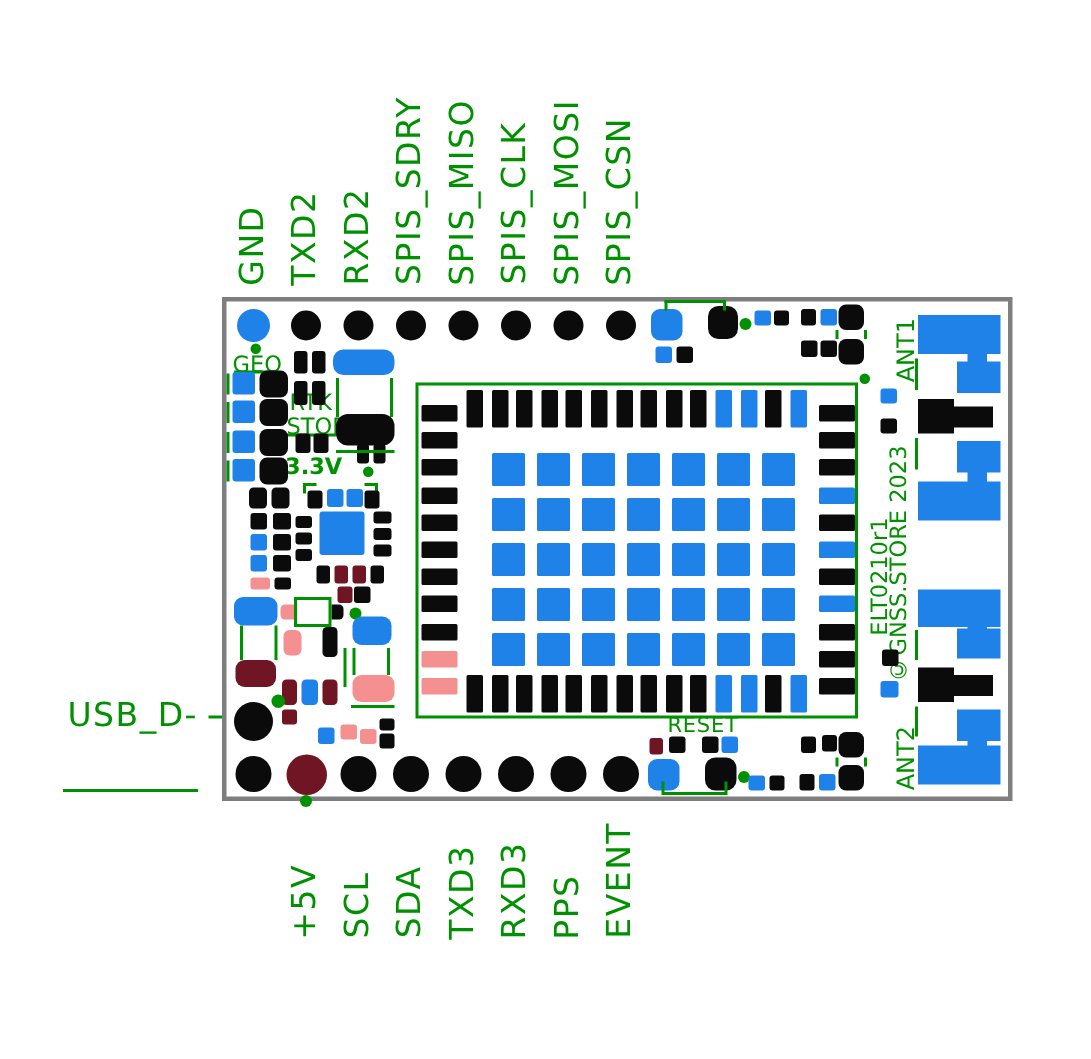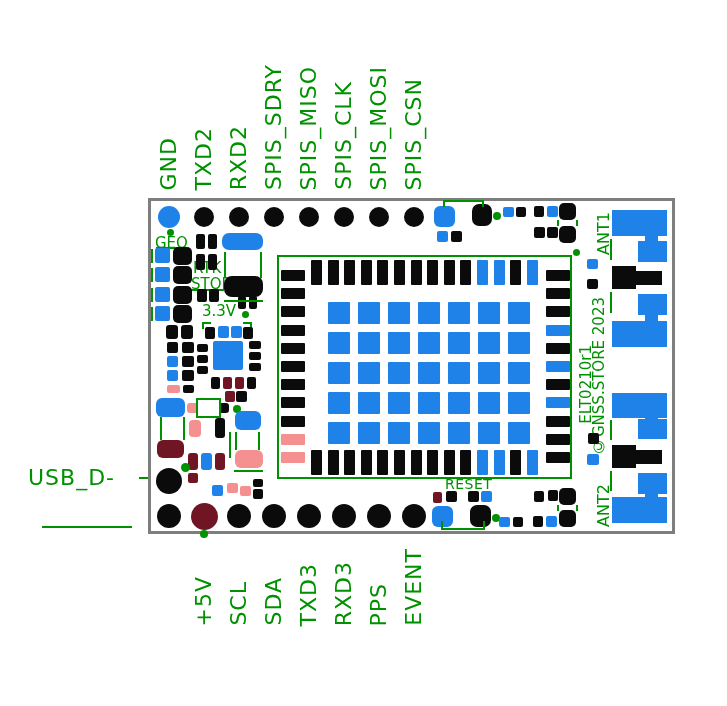--- a/index.html
+++ b/index.html
@@ -11,35 +11,35 @@
   .module{position:absolute;left:277px;top:255px;width:291px;height:220px;
           border:2px solid var(--green);}
   .obox{position:absolute;border:2px solid var(--green);background:#fff;}
   .vtext{position:absolute;writing-mode:vertical-rl;transform:rotate(180deg);
          line-height:1.05;white-space:nowrap;color:var(--green);}
   .glabel{position:absolute;white-space:nowrap;color:var(--green);}
   .fs22{font-size:22px;letter-spacing:1px;}
   .fs16{font-size:16px;}
   .fs15{font-size:15px;}
   .fs14{font-size:14px;letter-spacing:0.5px;}
-  .usb{left:28px;width:104px;text-align:left;}
+  .usb{left:28px;width:104px;text-align:right;}
 </style>
 </head>
 <body>
 
 <div id="stage">
   <div class="board"></div>
   <div class="module"></div>
 
   <div class="glabel fs22 usb" style="top:465px;">USB_D-</div>
 
   <div class="glabel fs15" style="left:155px;top:234px;">GEO</div>
   <div class="glabel fs15" style="left:193px;top:259px;">RTK</div>
   <div class="glabel fs15" style="left:191px;top:275px;">STORE</div>
-  <div class="glabel fs15" style="left:202px;top:302px;">3.3V</div>
+  <div class="glabel fs15" style="left:190px;top:302px;font-weight:bold;">3.3V</div>
 
   <div class="glabel fs14" style="left:445px;top:476px;">RESET</div>
 
   <div class="vtext fs16" style="left:596px;bottom:451px;">ANT1</div>
   <div class="vtext fs16" style="left:596px;bottom:179px;">ANT2</div>
 
   <div class="vtext fs15" style="left:579px;bottom:282px;">ELT0210r1</div>
   <div class="vtext fs15" style="left:592px;bottom:251px;">©GNSS.STORE 2023</div>
 <div class="sh" style="left: 158px; top: 206px; width: 22px; height: 22px; background: rgb(30, 130, 232); border-radius: 50%;"></div>
     <div class="vtext fs22" style="left: 157px; bottom: 516px;">GND</div>

